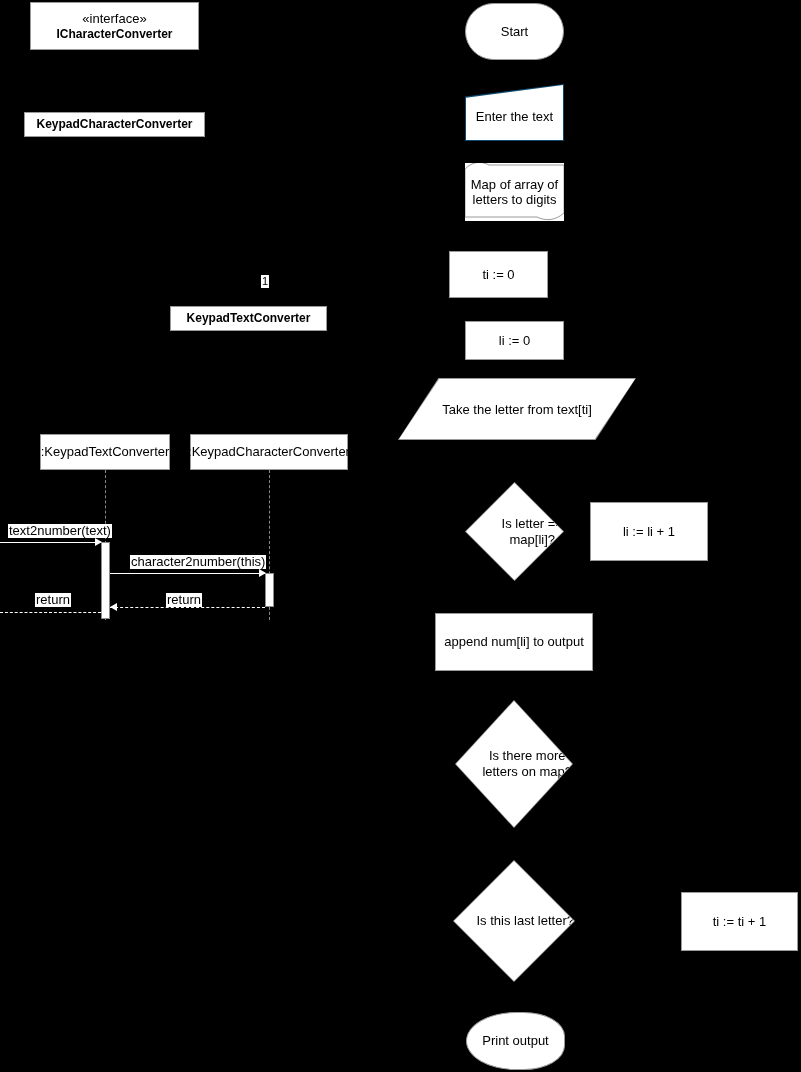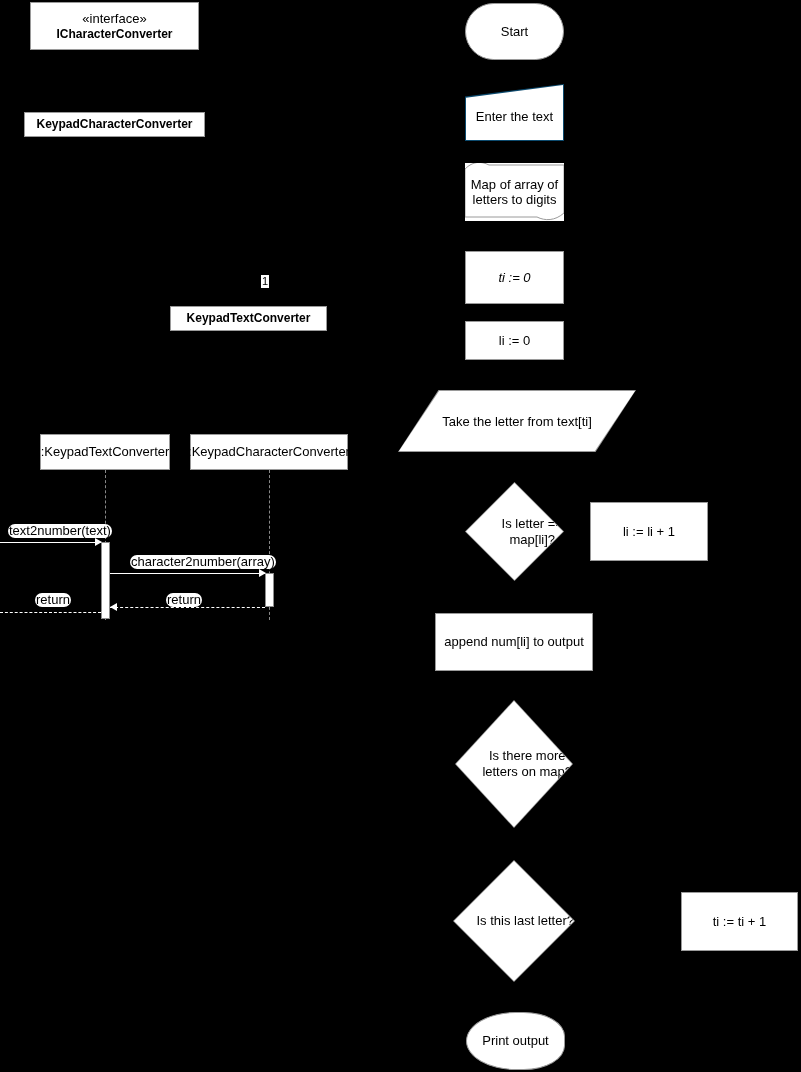--- a/index.html
+++ b/index.html
@@ -65,21 +65,20 @@
     box-sizing: border-box;
   }
   .msg-label {
     position: absolute;
     background: #ffffff;
     color: #000000;
     font-size: 13px;
     line-height: 1.1;
     padding: 0 1px;
     white-space: nowrap;
-    border-radius: 7px;
   }
   .msg-line {
     position: absolute;
     height: 0;
     border-top: 1px solid #ffffff;
   }
   .msg-line.dashed { border-top: 1px dashed #ffffff; }
   .arrow-left {
     position: absolute;
     width: 0; height: 0;
@@ -186,21 +185,21 @@
 
   <div class="activation" style="left:101px; top:542px; width:9px; height:77px;"></div>
   <div class="activation" style="left:265px; top:573px; width:9px; height:34px;"></div>
 
   <div class="msg-line" style="left:0px; top:542px; width:101px;"></div>
   <div class="arrow-right" style="left:95px; top:538px;"></div>
   <div class="msg-label" style="left:8px; top:524px;">text2number(text)</div>
 
   <div class="msg-line" style="left:110px; top:573px; width:155px;"></div>
   <div class="arrow-right" style="left:259px; top:569px;"></div>
-  <div class="msg-label" style="left:130px; top:555px;">character2number(array)</div>
+  <div class="msg-label" style="left:130px; top:555px;">character2number(this)</div>
 
   <div class="msg-line dashed" style="left:110px; top:607px; width:155px;"></div>
   <div class="arrow-left" style="left:110px; top:603px;"></div>
   <div class="msg-label" style="left:166px; top:593px;">return</div>
 
   <div class="msg-line dashed" style="left:0px; top:612px; width:101px;"></div>
   <div class="arrow-left" style="left:101px; top:608px;"></div>
   <div class="msg-label" style="left:35px; top:593px;">return</div>
 
   <div class="shape fc fc-terminal-start" style="left:465px; top:3px; width:99px; height:57px;">
@@ -216,29 +215,29 @@
   <div class="fc-doc" style="left:465px; top:163px; width:99px; height:58px;">
     <svg width="99" height="58" viewBox="0 0 99 58" style="position:absolute; left:0; top:0;">
       <path d="M0,6 C8,-2 16,-2 24,2 L99,2 L99,50 C90,58 80,58 72,54 L0,54 Z" fill="#ffffff" stroke="#9a9a9a" stroke-width="1"></path>
     </svg>
     <div class="shape fc" style="position:absolute; inset:0; background:transparent; border:none;">
       <span>Map of array of
 letters to digits</span>
     </div>
   </div>
 
-  <div class="shape fc fc-process" style="left:465px; top:251px; width:99px; height:53px;font-style:italic;">
+  <div class="shape fc fc-process" style="left:449px; top:251px; width:99px; height:47px;">
     <span>ti := 0</span>
   </div>
 
   <div class="shape fc fc-process" style="left:465px; top:321px; width:99px; height:39px;">
     <span>li := 0</span>
   </div>
 
-  <div class="fc-para-wrap" style="left:398px; top:390px; width:238px; height:62px;">
+  <div class="fc-para-wrap" style="left:398px; top:378px; width:238px; height:62px;">
     <div class="fc-para">
       <span>Take the letter from text[ti]</span>
     </div>
   </div>
 
   <div class="fc-diamond-wrap" style="left:465px; top:482px; width:99px; height:99px;">
     <div class="fc-diamond">
       <span>Is letter ==
 map[li]?</span>
     </div>

